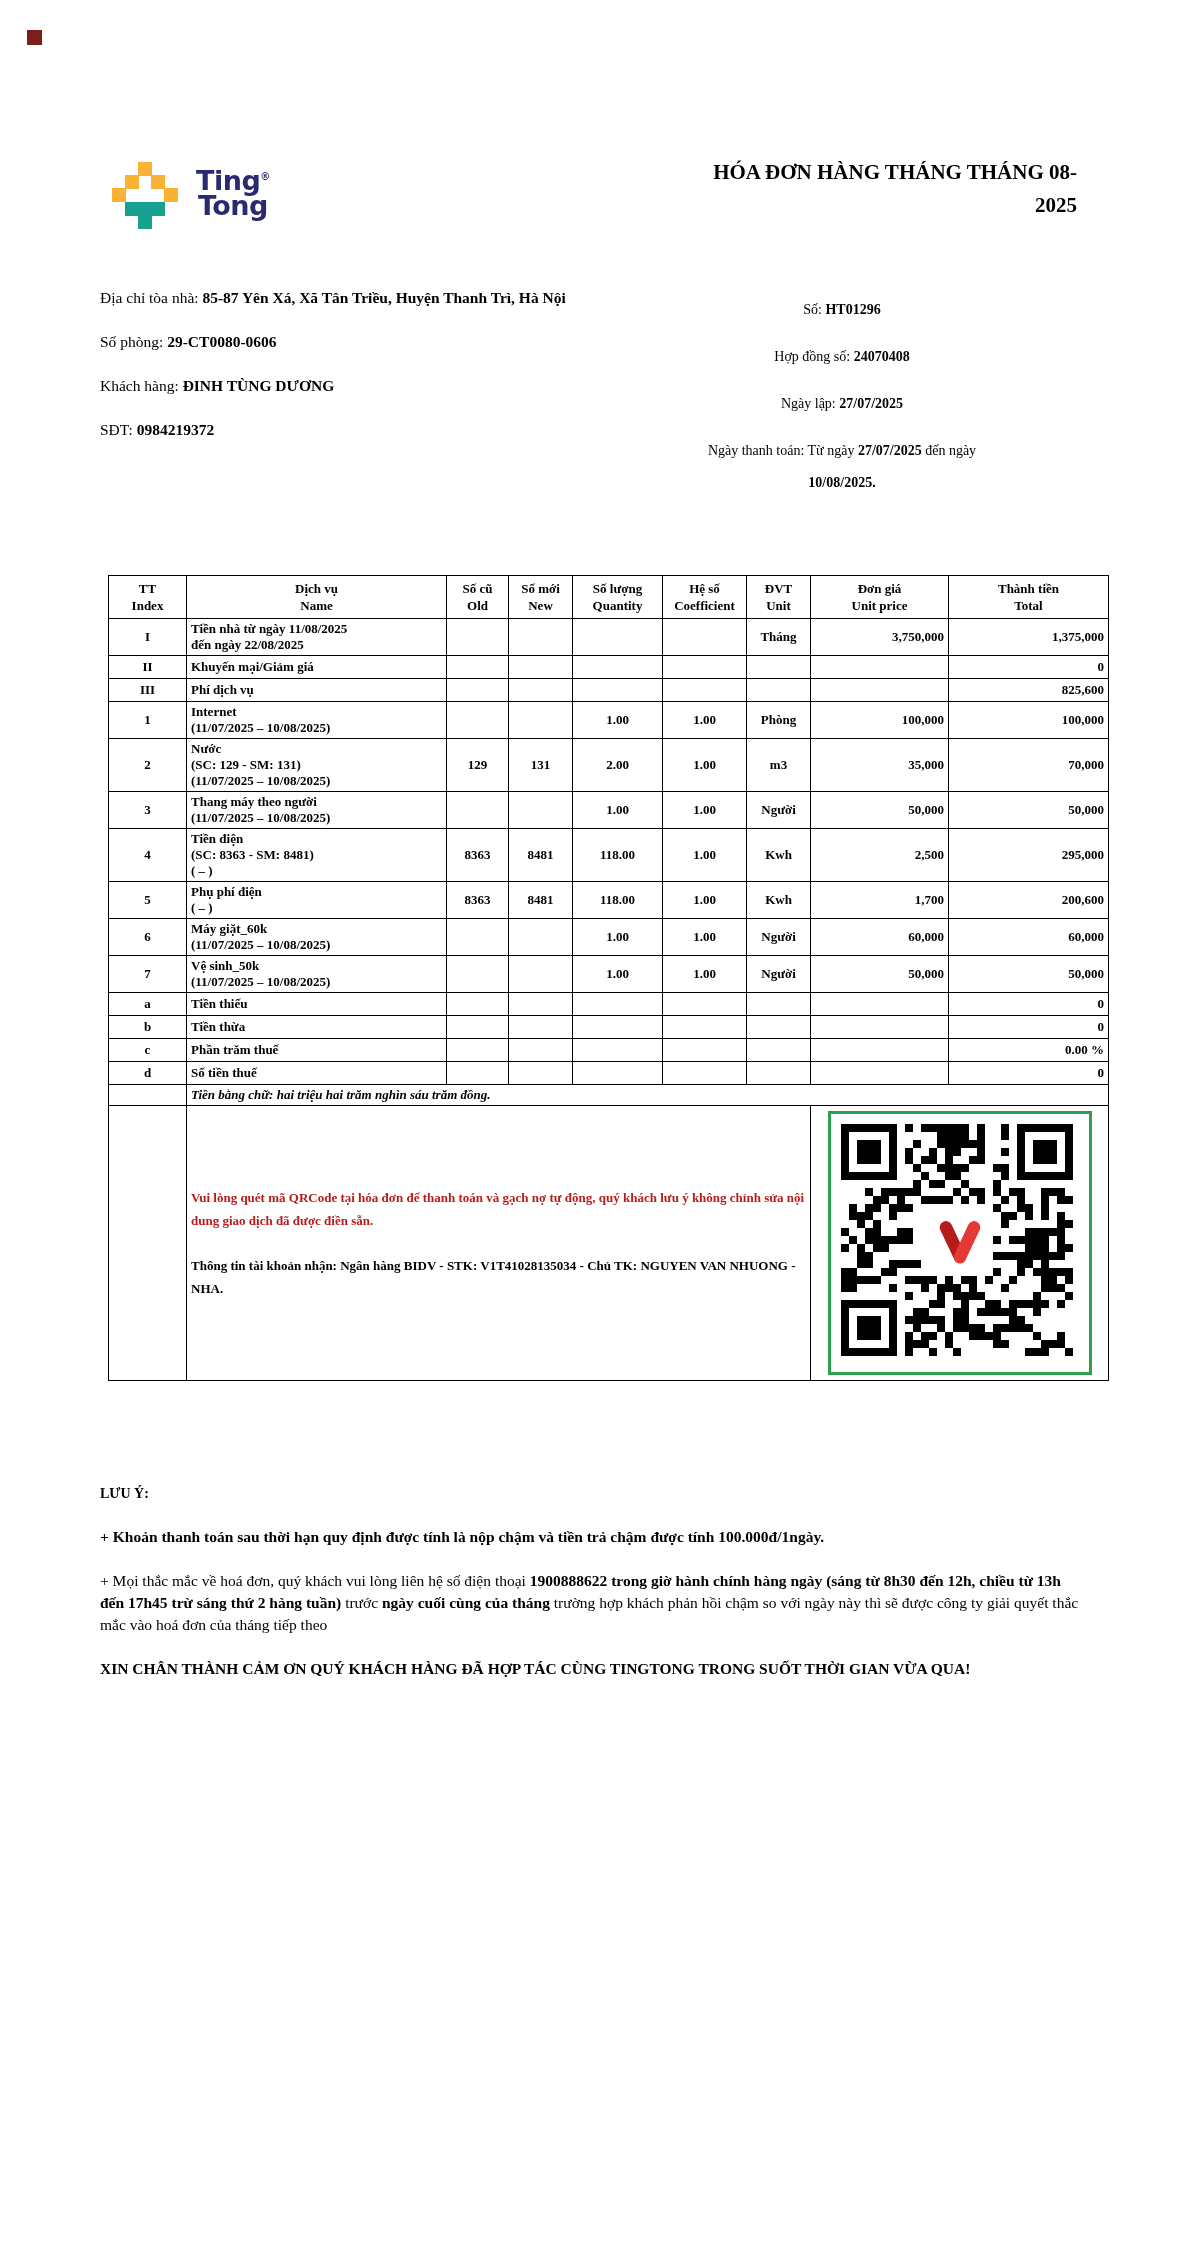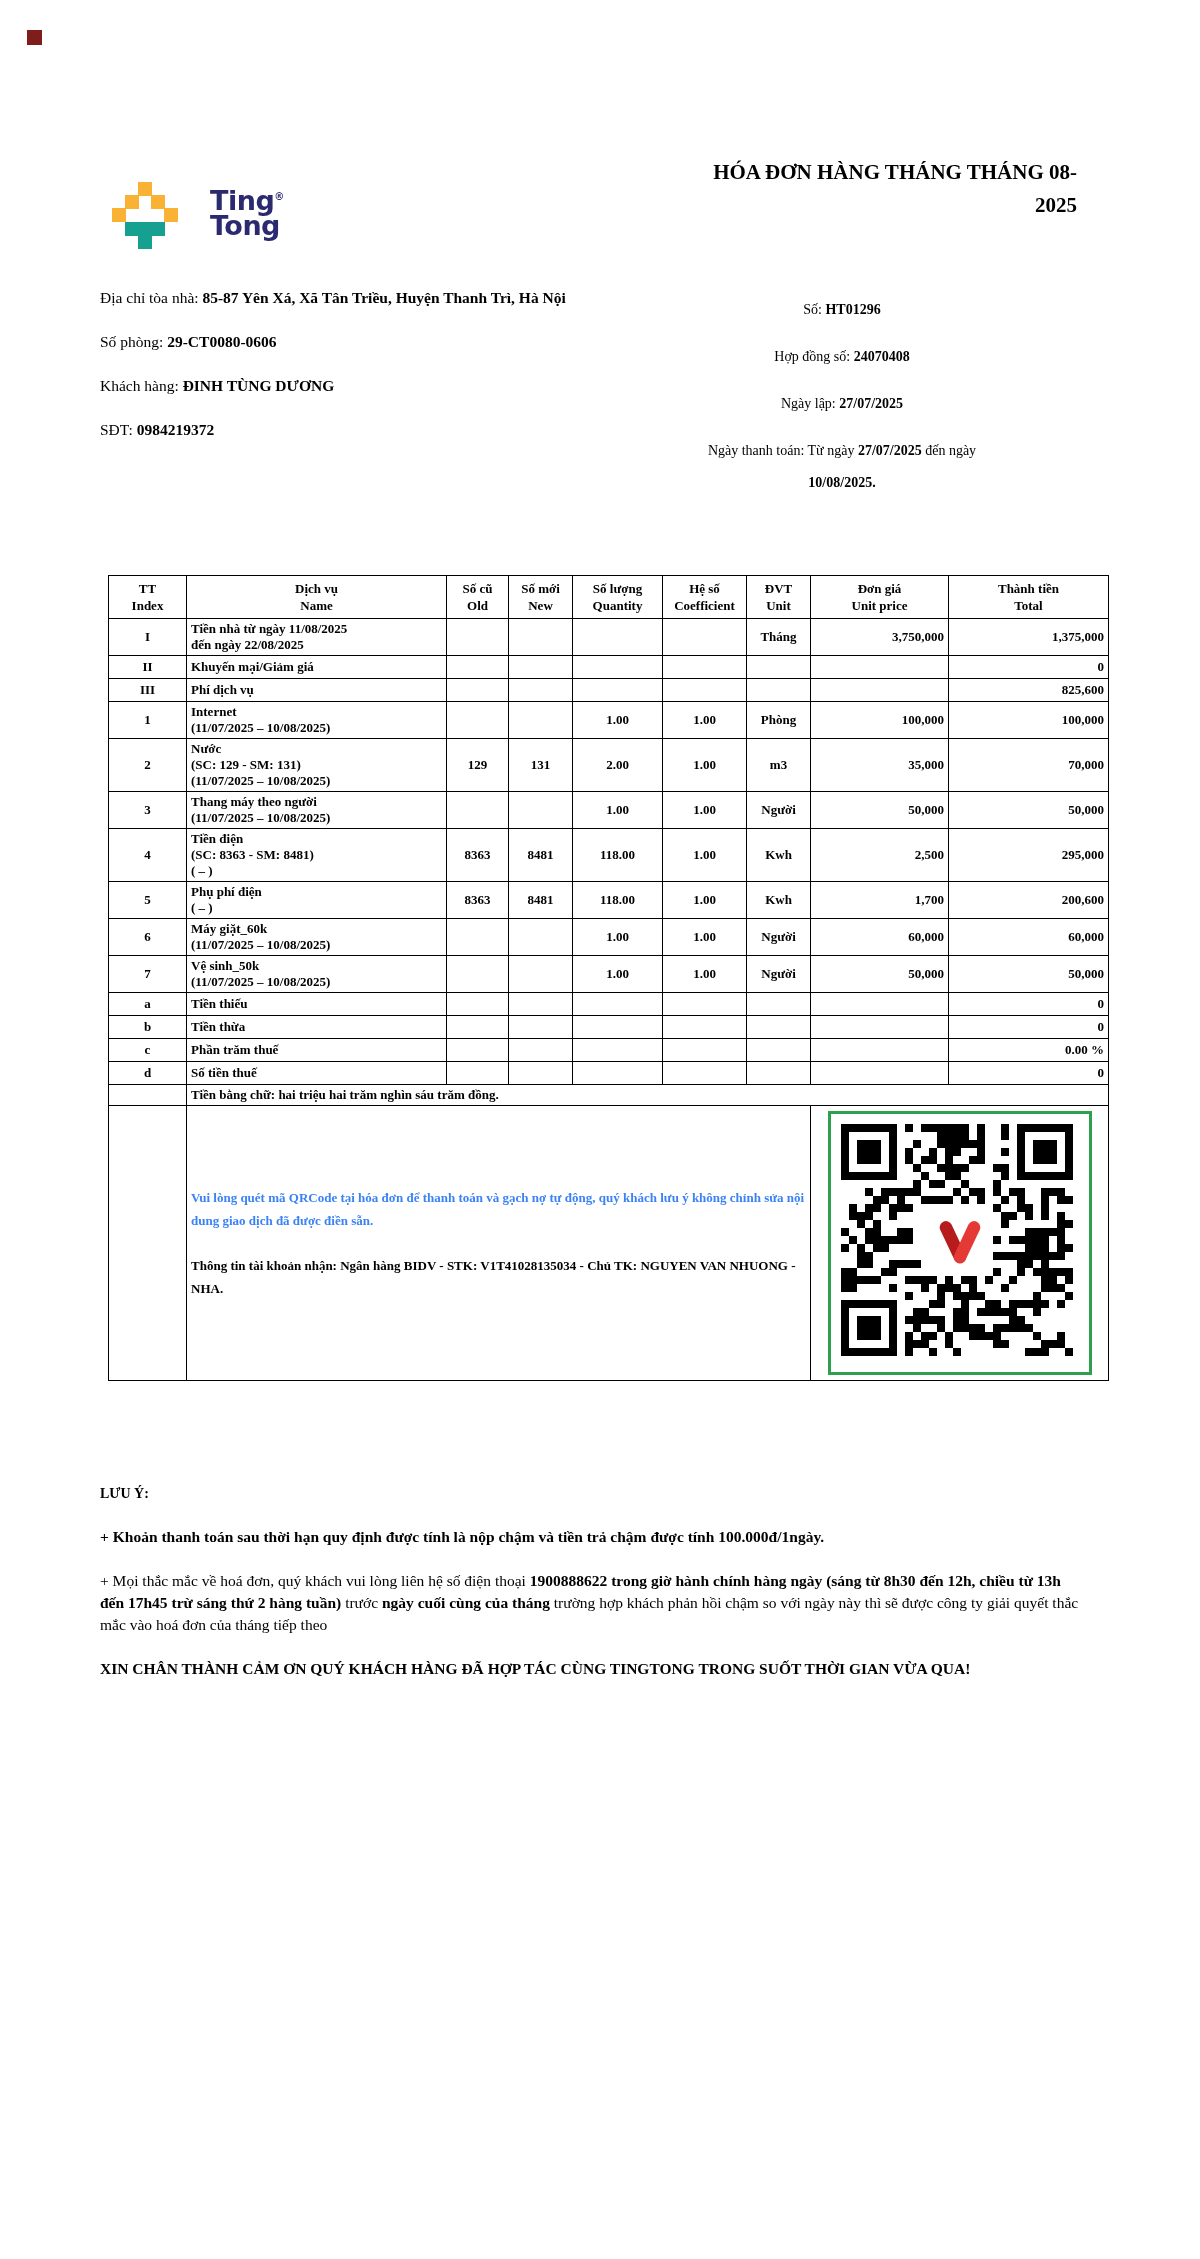--- a/index.html
+++ b/index.html
@@ -1,19 +1,19 @@
 <!DOCTYPE html>
 <html><head>
 <meta charset="utf-8">
 <style>
   html,body{margin:0;padding:0;background:#fff;}
   body{width:1200px;height:2259px;position:relative;font-family:"Liberation Serif",serif;color:#000;}
   .red-marker{position:absolute;left:27px;top:30px;width:15px;height:15px;background:#7f1d1d;}
   
-  .logo{position:absolute;left:112px;top:182px;display:flex;gap:32px;}
+  .logo{position:absolute;left:112px;top:162px;display:flex;gap:18px;text-align:center;}
   .logo-icon{position:relative;width:66px;height:67px;}
   .logo-icon i{position:absolute;display:block;}
   .logo-text{font-family:"DejaVu Sans",sans-serif;font-weight:bold;font-size:27px;line-height:25px;letter-spacing:-0.5px;margin-top:2px;}
   .logo-text .reg{font-size:10px;vertical-align:super;}
   
   .title{position:absolute;right:123px;top:156px;width:460px;text-align:right;font-weight:bold;font-size:21px;line-height:33px;}
   
   .info-left{position:absolute;left:100px;top:282px;width:480px;font-size:15.5px;}
   .info-left p{margin:0 0 12px 0;line-height:32px;}
   .info-right{position:absolute;right:123px;top:294px;width:470px;font-size:14px;text-align:center;}
@@ -22,26 +22,26 @@
   
   table.inv{position:absolute;left:108px;top:575px;width:1000px;border-collapse:collapse;table-layout:fixed;}
   table.inv th,table.inv td{border:1px solid #000;font-size:13px;font-weight:bold;padding:2px 4px;vertical-align:middle;overflow:hidden;}
   table.inv th{text-align:center;line-height:17px;padding:4px 2px;}
   td.c{text-align:center;}
   td.l{text-align:left;padding-left:6px;}
   td.r{text-align:right;padding-right:7px;}
   td .nm{line-height:16px;}
   tr.short td{line-height:18px;}
   
-  td.words{font-weight:normal;font-size:13.5px;padding:4px 8px;}
+  td.words{font-weight:normal;font-style:italic;font-size:13.5px;padding:4px 8px;}
   
   td.qr-text-cell{font-weight:normal;font-size:15px;text-align:left;vertical-align:middle;padding:10px 18px 10px 34px;}
   td.qr-text-cell p{margin:0 0 22px 0;line-height:23px;}
   td.qr-text-cell p:last-child{margin:0;}
-  .red-note{color:#3b82f6;}
+  .red-note{color:#b91c1c;}
   td.qr-cell{height:270px;vertical-align:middle;}
   .qr-box{position:relative;width:238px;height:238px;margin:0 auto;border:3px solid #2e9e4f;background:#fff;padding:10px;}
   .qr-box svg.qr{display:block;}
   .v-logo{position:absolute;left:50%;top:50%;transform:translate(-50%,-50%);background:#fff;width:58px;height:52px;}
   
   .notes{position:absolute;left:100px;top:1486px;width:985px;font-size:15.5px;}
   .notes h3{margin:0 0 24px 0;font-size:14px;}
   .notes p{margin:0 0 22px 0;line-height:22px;}
 </style>
 </head>

